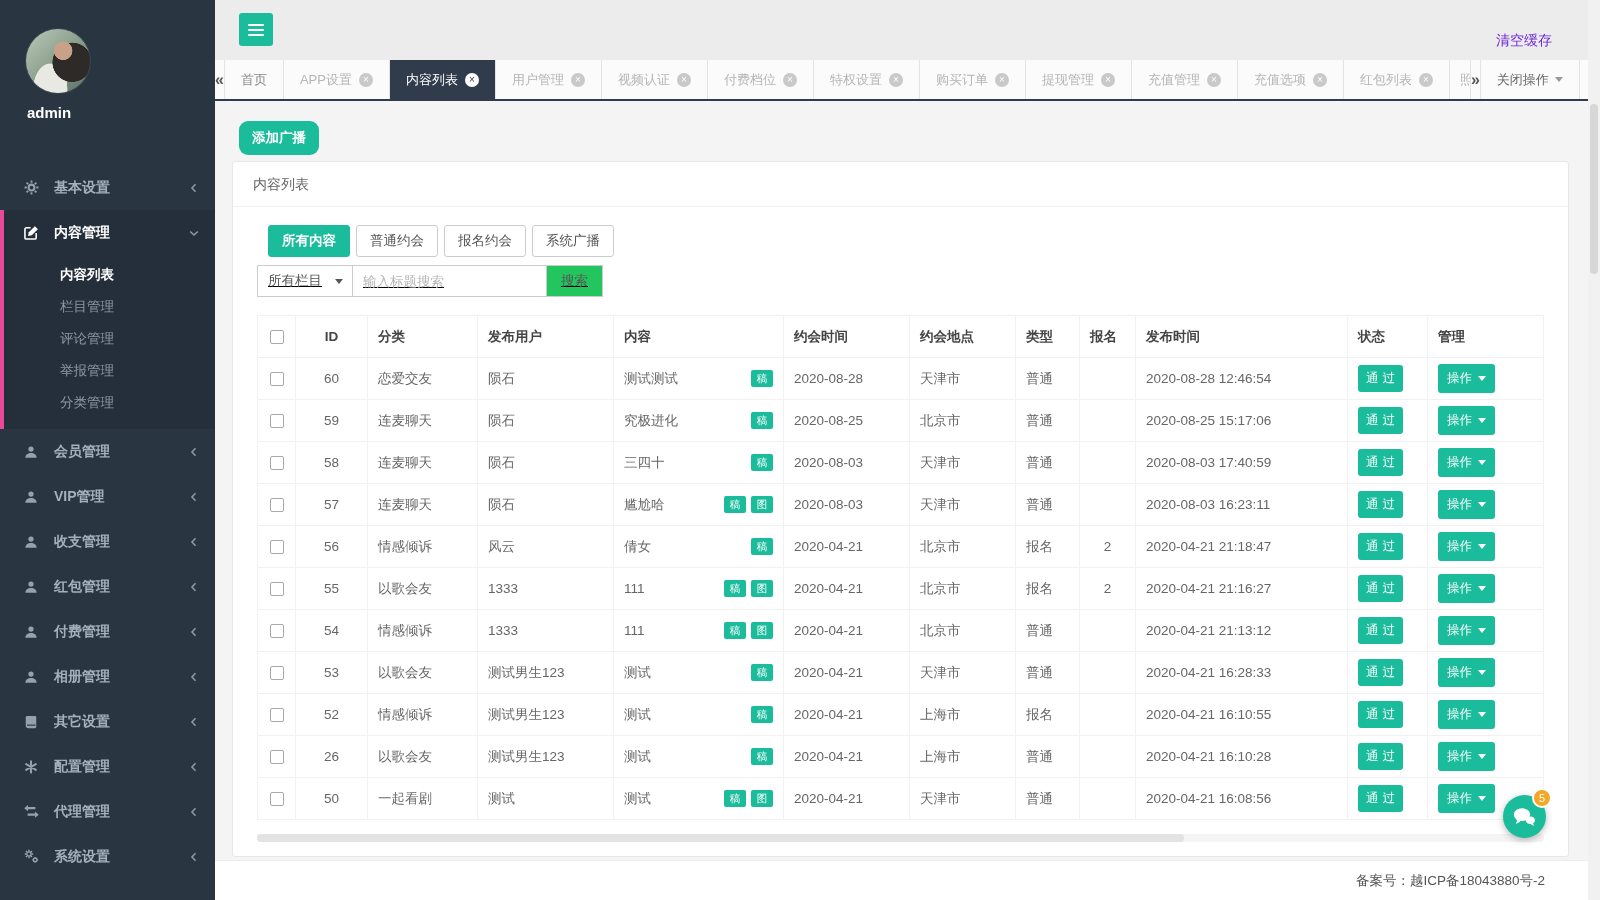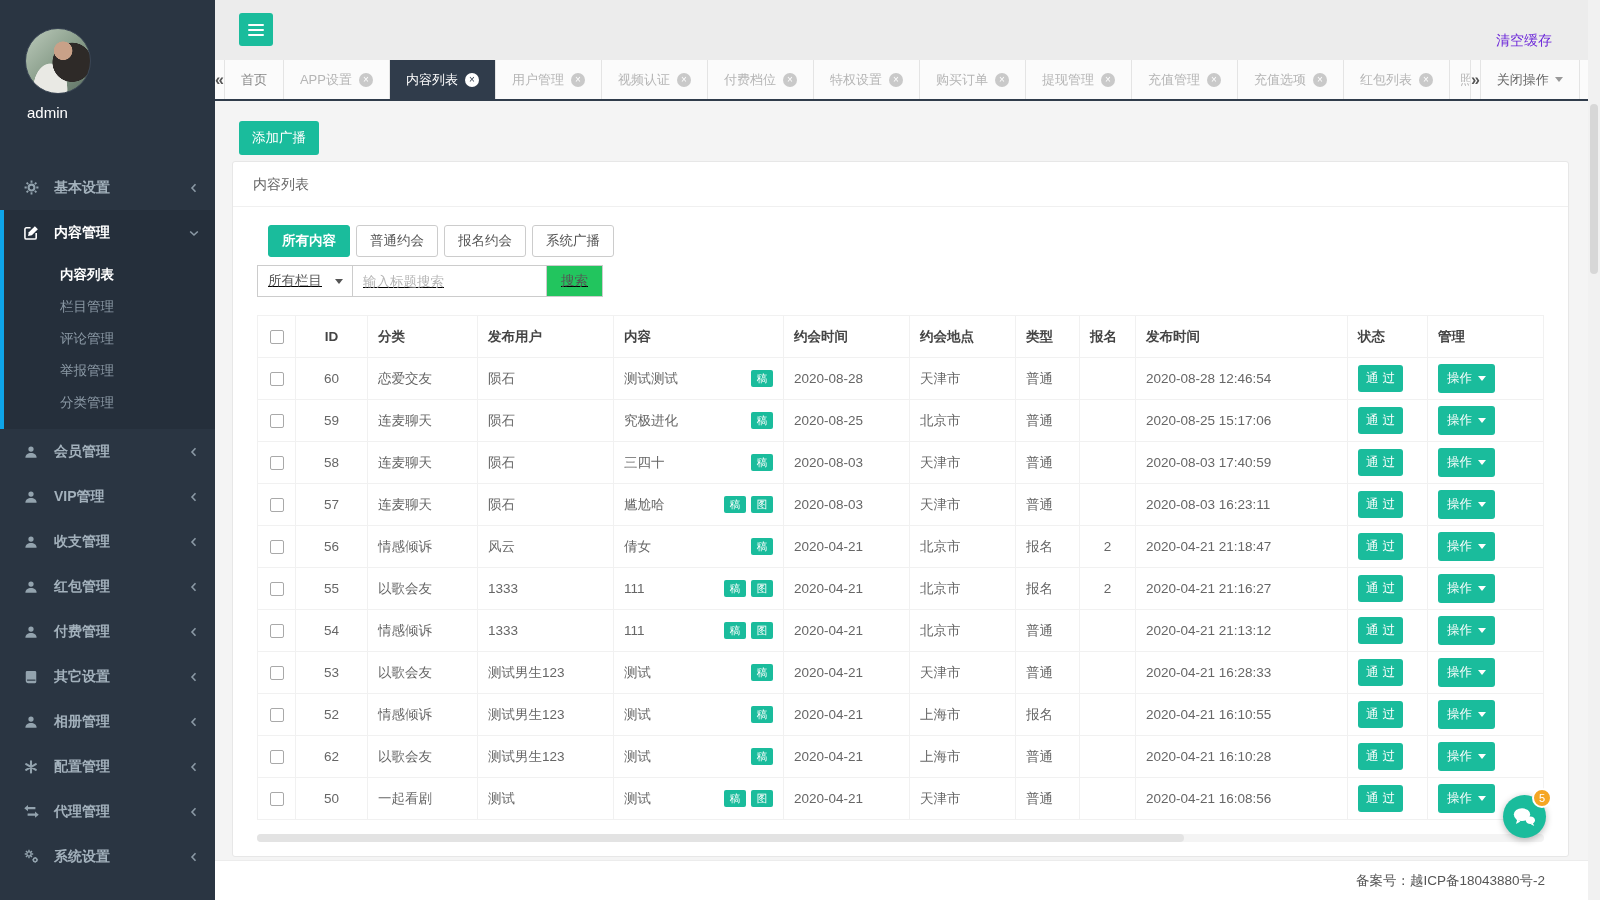--- a/index.html
+++ b/index.html
@@ -8,27 +8,27 @@
 
   
   .sidebar { position:absolute; left:0; top:0; width:215px; height:900px; background:#2a3542; z-index:10; }
   .avatar { position:absolute; left:25px; top:28px; width:66px; height:66px; border-radius:50%; overflow:hidden;
             background:
               radial-gradient(circle at 58% 34%, #c9a188 0 16%, rgba(0,0,0,0) 17%),
               radial-gradient(circle at 72% 52%, #2e2a28 0 34%, rgba(0,0,0,0) 35%),
               radial-gradient(ellipse at 38% 95%, #e9e9e4 0 30%, rgba(0,0,0,0) 31%),
               linear-gradient(135deg,#bccabb 0%,#8fa390 45%,#5c6f62 100%);
             border:1px solid #3a4554; }
-  .username { position:absolute; left:27px; top:104px; color:#fff; font-size:15px; font-weight:normal; }
+  .username { position:absolute; left:27px; top:104px; color:#fff; font-size:15px; font-weight:bold; }
   .menu { position:absolute; top:165px; left:0; width:215px; }
   .menu-item { height:45px; display:flex; align-items:center; padding:0 16px 0 24px; color:#a3b1bc; font-size:14px; font-weight:bold; cursor:pointer; }
   .menu-item .mi-icon { width:19px; margin-right:11px; display:flex; align-items:center; color:#93a3ae; }
   .menu-item .mi-label { flex:1; }
   .menu-item .chev { color:#8b99a5; display:flex; }
-  .menu-group.active { background:#252f3b; border-left:4px solid #0ea5e9; }
+  .menu-group.active { background:#252f3b; border-left:4px solid #ec4899; }
   .menu-group.active .menu-item { padding-left:20px; color:#fff; }
   .menu-group.active .mi-icon { color:#fff; }
   .submenu { padding:4px 0 10px; }
   .submenu-item { height:32px; line-height:32px; padding-left:56px; color:#8b99a5; font-size:13.5px; cursor:pointer; }
   .submenu-item.active { color:#fff; font-weight:bold; }
 
   
   .main { position:absolute; left:215px; top:0; right:0; height:900px; }
   .topstrip { height:60px; background:#ececec; position:relative; }
   .hamburger { position:absolute; left:24px; top:13px; width:34px; height:33px; background:#1abc9c; border:none; border-radius:3px; cursor:pointer; display:flex; flex-direction:column; justify-content:center; align-items:center; gap:3px; }
@@ -43,21 +43,21 @@
   .tab.active { background:#303c4b; color:#fff; }
   .tab.clipped { padding:0 10px; max-width:34px; overflow:hidden; }
   .tab-close { display:inline-block; width:14px; height:14px; border-radius:50%; background:#c9c9c9; color:#fff; font-size:10px; line-height:14px; text-align:center; margin-left:7px; cursor:pointer; }
   .tab.active .tab-close { background:#fff; color:#303c4b; }
   .arrow-cell { width:42px; display:flex; align-items:center; justify-content:center; color:#555; font-size:16px; font-weight:bold; border-right:1px solid #e4e4e4; cursor:pointer; }
   .caret-down-gray { display:inline-block; width:0; height:0; border-left:4px solid transparent; border-right:4px solid transparent; border-top:5px solid #999; margin-left:6px; }
   .logout-icon { margin-right:6px; display:flex; }
 
   
   .content { position:absolute; top:101px; left:0; right:0; bottom:40px; background:#f4f4f4; }
-  .add-btn { position:absolute; left:24px; top:20px; background:#1abc9c; color:#fff; border:none; border-radius:3px; padding:8px 13px; font-size:13.5px; cursor:pointer; }
+  .add-btn { position:absolute; left:24px; top:20px; background:#1abc9c; color:#fff; border:none; border-radius:9px; padding:8px 13px; font-size:13.5px; cursor:pointer;font-weight:bold; }
   .panel { position:absolute; left:17px; right:31px; top:60px; bottom:3px; background:#fff; border:1px solid #e7e7e7; border-radius:3px; overflow:hidden; }
   .panel-header { height:45px; line-height:45px; padding:0 20px; color:#666; font-size:14px; border-bottom:1px solid #f0f0f0; }
   .panel-body { padding:18px 24px; }
   .filters { display:flex; gap:6px;margin-left:11px; }
   .filter-btn { padding:0 13px; height:32px; font-size:13.5px; border:1px solid #ccc; background:#fff; color:#555; border-radius:3px; cursor:pointer; }
   .filter-btn.active { background:#1abc9c; border-color:#1abc9c; color:#fff; font-weight:bold; }
   .search-row { display:flex; margin-top:8px;text-decoration:underline; }
   .cat-select { width:96px; height:32px; border:1px solid #ccc; background:#fff; color:#555; font-size:13.5px; display:flex; align-items:center; justify-content:space-between; padding:0 9px 0 10px; cursor:pointer; }
   .sel-caret { width:0; height:0; border-left:4px solid transparent; border-right:4px solid transparent; border-top:5px solid #555; }
   .search-input { width:194px; height:32px; border:1px solid #ccc; border-left:none; padding:0 10px; font-size:13.5px; color:#555; outline:none; }
@@ -206,40 +206,40 @@
       <span class="chev">
           <svg width="10" height="10" viewBox="0 0 10 10" fill="none" stroke="currentColor" stroke-width="1.6">
             <path d="M6.5 1.2 3 5l3.5 3.8"></path>
           </svg>
         </span>
     </div>
 
     <div class="menu-item">
       <span class="mi-icon">
           <svg width="14" height="14" viewBox="0 0 16 16" fill="currentColor">
+            <circle cx="8" cy="4.6" r="3"></circle>
+            <path d="M1.6 14.6c0-3.6 2.9-5.4 6.4-5.4s6.4 1.8 6.4 5.4z"></path>
+          </svg>
+        </span>
+      <span class="mi-label">相册管理</span>
+      <span class="chev">
+          <svg width="10" height="10" viewBox="0 0 10 10" fill="none" stroke="currentColor" stroke-width="1.6">
+            <path d="M6.5 1.2 3 5l3.5 3.8"></path>
+          </svg>
+        </span>
+    </div>
+
+    <div class="menu-item">
+      <span class="mi-icon">
+          <svg width="14" height="14" viewBox="0 0 16 16" fill="currentColor">
             <path d="M3.5 1h9A1.5 1.5 0 0 1 14 2.5v11a1.5 1.5 0 0 1-1.5 1.5H5A3 3 0 0 1 2 12V2.5A1.5 1.5 0 0 1 3.5 1z"></path>
             <path d="M3.5 11.6h9.6" stroke="#2a3542" stroke-width="1.3"></path>
           </svg>
         </span>
       <span class="mi-label">其它设置</span>
-      <span class="chev">
-          <svg width="10" height="10" viewBox="0 0 10 10" fill="none" stroke="currentColor" stroke-width="1.6">
-            <path d="M6.5 1.2 3 5l3.5 3.8"></path>
-          </svg>
-        </span>
-    </div>
-
-    <div class="menu-item">
-      <span class="mi-icon">
-          <svg width="14" height="14" viewBox="0 0 16 16" fill="currentColor">
-            <circle cx="8" cy="4.6" r="3"></circle>
-            <path d="M1.6 14.6c0-3.6 2.9-5.4 6.4-5.4s6.4 1.8 6.4 5.4z"></path>
-          </svg>
-        </span>
-      <span class="mi-label">相册管理</span>
       <span class="chev">
           <svg width="10" height="10" viewBox="0 0 10 10" fill="none" stroke="currentColor" stroke-width="1.6">
             <path d="M6.5 1.2 3 5l3.5 3.8"></path>
           </svg>
         </span>
     </div>
 
     <div class="menu-item">
       <span class="mi-icon">
           <svg width="14" height="14" viewBox="0 0 16 16" fill="none" stroke="currentColor" stroke-width="2.4" stroke-linecap="round">
@@ -641,21 +641,21 @@
               <td><span class="status-badge">通过</span></td>
               <td><button class="action-btn">
                     <span>操作</span>
                     <i class="caret-down-white"></i>
                   </button></td>
             </tr>
             <tr>
               <td class="c-center">
                   <div class="cb"></div>
                 </td>
-              <td class="c-center">62</td>
+              <td class="c-center">26</td>
               <td>以歌会友</td>
               <td>测试男生123</td>
               <td>
                   <div class="content-cell">
                     <span class="ct">测试</span>
                     <span class="tag">稿</span>
                   </div>
                 </td>
               <td>2020-04-21</td>
               <td>上海市</td>

